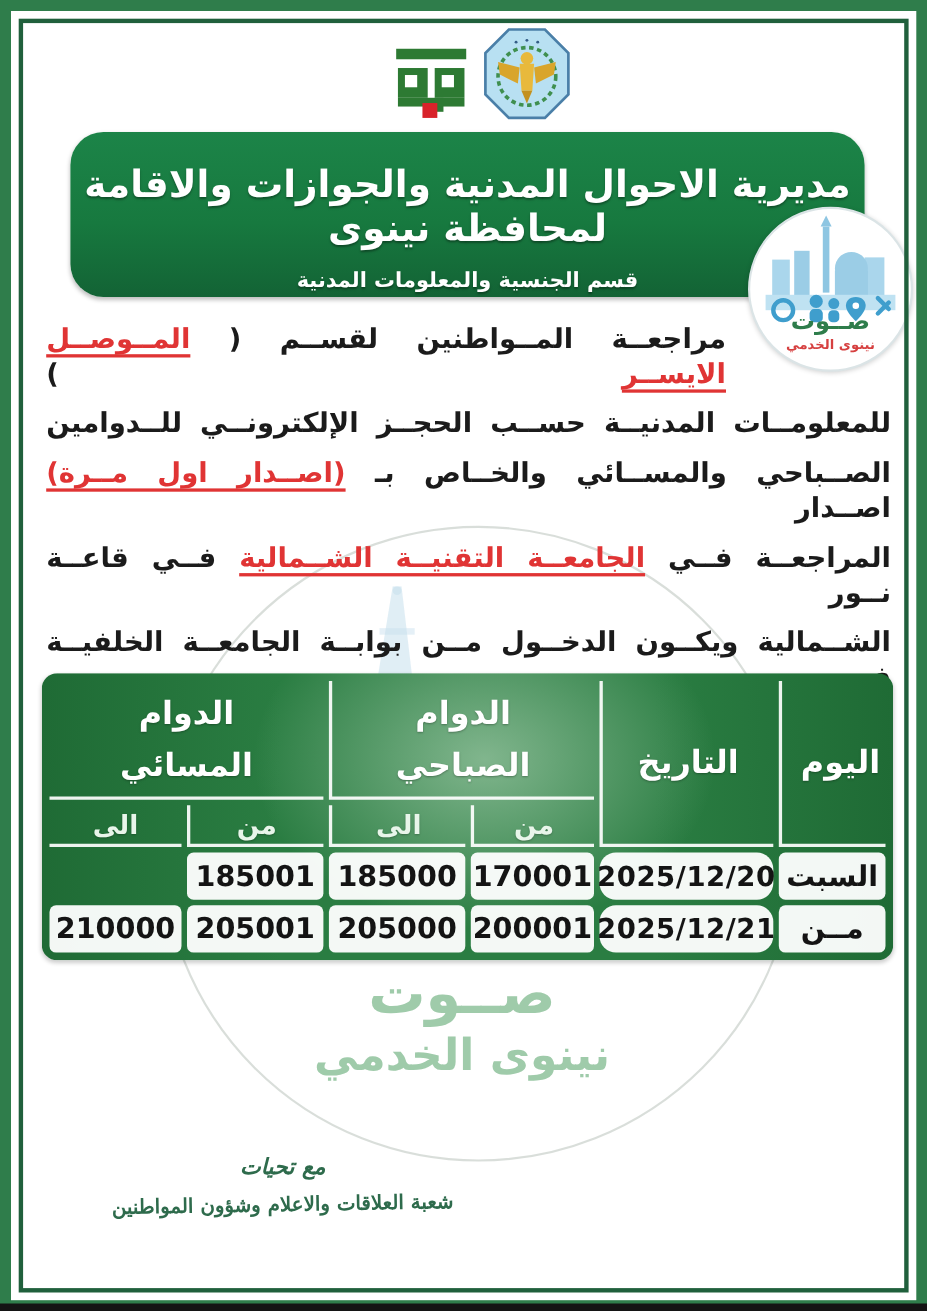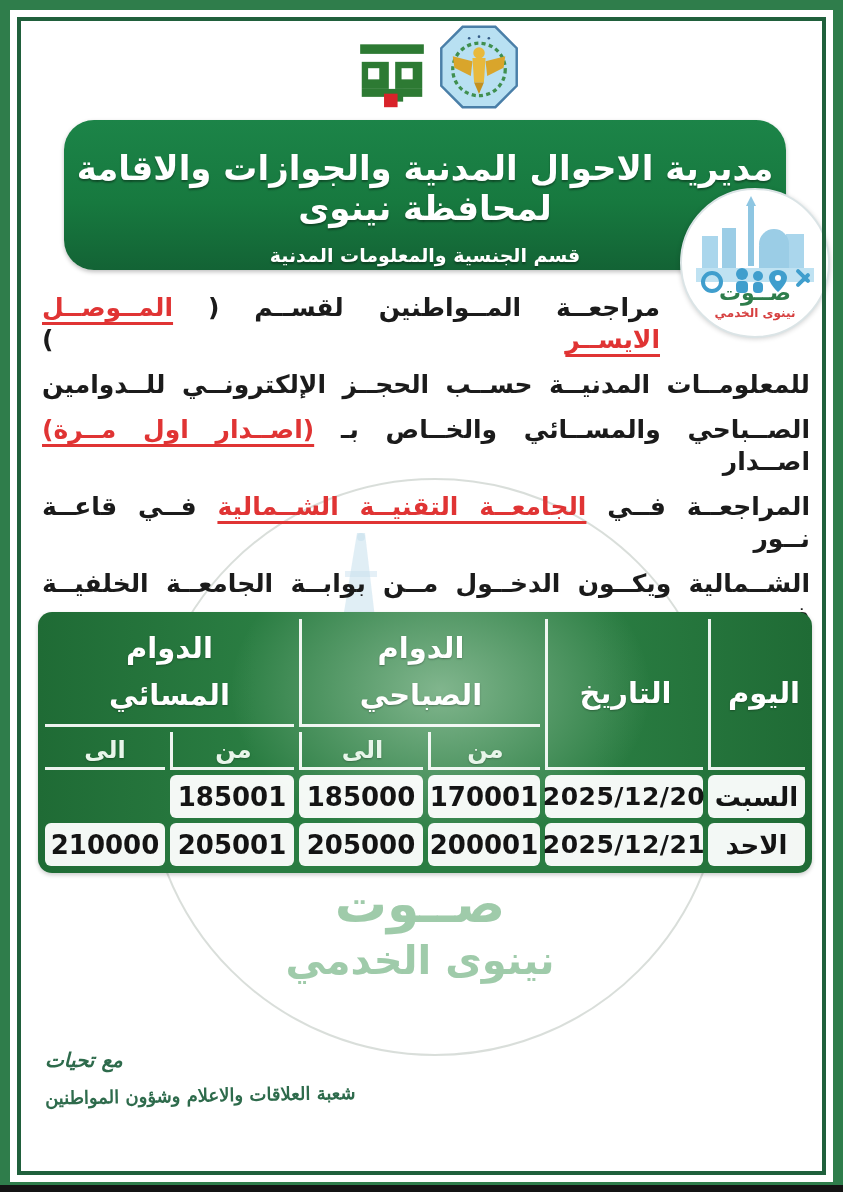--- a/index.html
+++ b/index.html
@@ -76,24 +76,24 @@
   .c-day{grid-area:1/1/3/2;padding-left:12px;}
   .c-date{grid-area:1/2/3/3;}
   .c-morning{grid-area:1/3/2/5;}
   .c-evening{grid-area:1/5/2/7;}
   .sep-l{border-left:3px solid rgba(255,255,255,.92);}
   .sep-b{border-bottom:3px solid rgba(255,255,255,.92);}
   .sub{display:flex;align-items:center;justify-content:center;color:#e8f5ea;
     font-weight:700;font-size:24px;text-shadow:0 1px 2px rgba(0,0,0,.25);}
   .dc{background:rgba(255,255,255,.95);border-radius:6px;display:flex;align-items:center;
     justify-content:center;color:#141414;font-weight:700;font-size:26px;}
-  .dc.date{font-size:25px;letter-spacing:.5px;}
-
-  
-  .signature{position:absolute;left:45px;top:1048px;width:390px;text-align:left;
+  .dc.date{font-size:25px;letter-spacing:.5px;border-radius:15px;}
+
+  
+  .signature{position:absolute;left:62px;top:1048px;width:390px;text-align:center;
     color:#2e6b4c;z-index:5;font-family:"DejaVu Serif",serif;direction:rtl;}
   .sig-greeting{font-size:20px;font-weight:700;font-style:italic;}
   .sig-division{margin-top:12px;font-size:18px;font-weight:700;transform:rotate(-1deg);}
 </style>
 </head>
 <body>
 
 <div class="page">
 
   <div class="wm-circle"></div>
@@ -186,21 +186,21 @@
     <div class="sub sep-l sep-b" style="grid-area:2/4/3/5">الى</div>
     <div class="sub sep-l sep-b" style="grid-area:2/5/3/6">من</div>
     <div class="sub sep-b" style="grid-area:2/6/3/7">الى</div>
 
     <div class="dc" style="grid-area:3/1/4/2">السبت</div>
     <div class="dc date" style="grid-area:3/2/4/3">2025/12/20</div>
     <div class="dc" style="grid-area:3/3/4/4">170001</div>
     <div class="dc" style="grid-area:3/4/4/5">185000</div>
     <div class="dc" style="grid-area:3/5/4/6">185001</div>
 
-    <div class="dc" style="grid-area:4/1/5/2">الاحد</div>
+    <div class="dc" style="grid-area:4/1/5/2">مــن</div>
     <div class="dc date" style="grid-area:4/2/5/3">2025/12/21</div>
     <div class="dc" style="grid-area:4/3/5/4">200001</div>
     <div class="dc" style="grid-area:4/4/5/5">205000</div>
     <div class="dc" style="grid-area:4/5/5/6">205001</div>
     <div class="dc" style="grid-area:4/6/5/7">210000</div>
   </div>
 
   <div class="signature">
     <div class="sig-greeting">مع تحيات</div>
     <div class="sig-division">شعبة العلاقات والاعلام وشؤون المواطنين</div>

